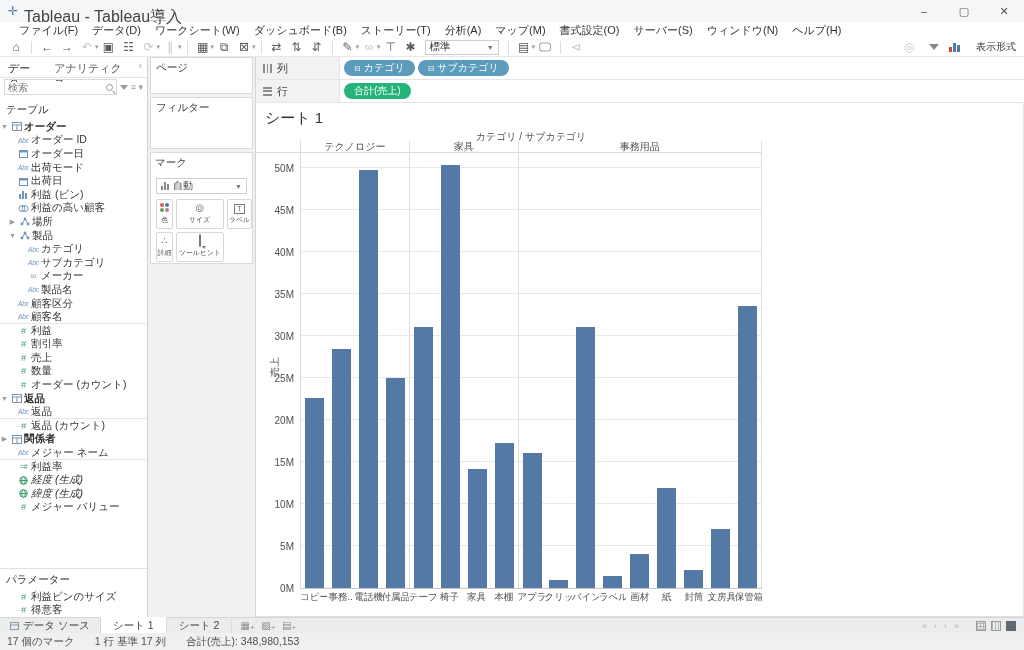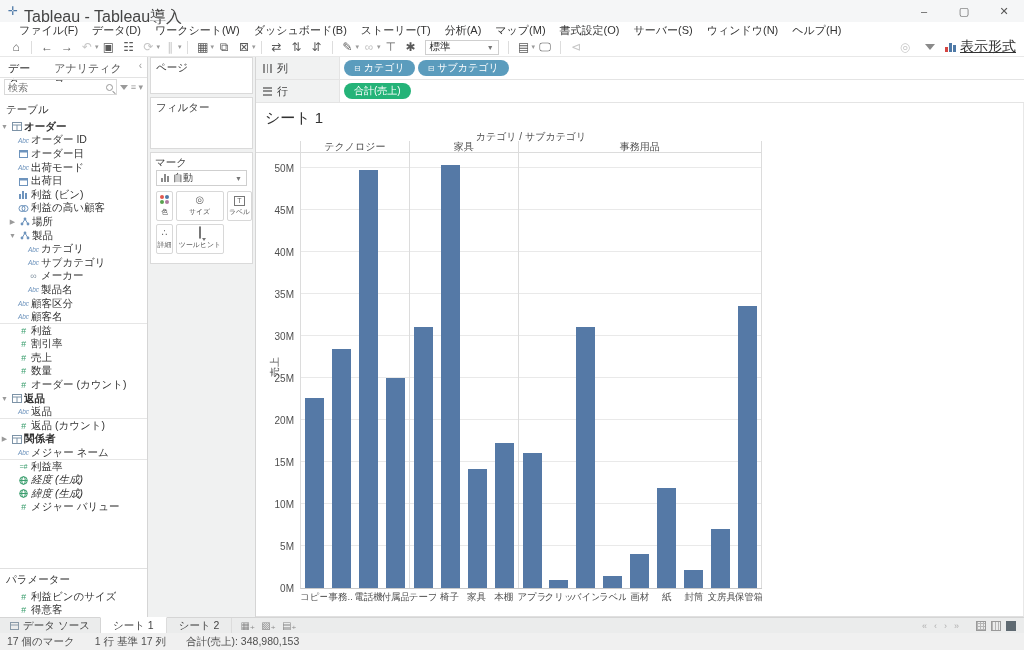--- a/index.html
+++ b/index.html
@@ -22,21 +22,21 @@
   .toolbar { height:19px; background:#fff; display:flex; align-items:center; padding-left:6px; border-bottom:1px solid #e8e8e8; position:relative; }
   .tbi { min-width:20px; text-align:center; font-size:12px; color:#5a5a5a; padding:0 2px; line-height:18px; }
   .tbi.gray { color:#c6c6c6; }
   .caret { font-size:7px; color:#9a9a9a; margin-left:-2px; }
   .tsep { width:1px; height:13px; background:#ddd; margin:0 5px; }
   .combo { display:flex; align-items:center; border:1px solid #cfcfcf; background:#fff; height:15px; width:74px; padding:0 4px; margin:0 4px; }
   .combo .cval { flex:1; font-size:10.5px; color:#333; }
   .combo .cdn { font-size:7px; color:#777; }
   .tb-right { position:absolute; right:8px; display:flex; align-items:center; gap:10px; }
   .funnel { width:0; height:0; border-left:5px solid transparent; border-right:5px solid transparent; border-top:6px solid #8a8a8a; display:inline-block; }
-  .showme { display:flex; align-items:center; gap:4px; font-size:14px; color:#333;text-decoration:underline; }
+  .showme { display:flex; align-items:center; gap:16px; font-size:10px; color:#333; }
   .showme-ic { display:inline-flex; align-items:flex-end; gap:1px; height:9px; }
   .showme-ic i { width:3px; display:block; }
 
   
   .main { position:absolute; top:57px; left:0; right:0; bottom:33px; display:flex; }
 
   
   .datapane { width:148px; border-right:1px solid #d5d5d5; display:flex; flex-direction:column; background:#fff; }
   .pane-tabs { height:21px; display:flex; align-items:stretch; font-size:11px; border-bottom:1px solid #e3e3e3; }
   .ptab { padding:4px 8px 0; color:#333; }
@@ -69,21 +69,21 @@
   .ind3 { padding-left:26px; }
   .params-gap { flex:1; }
   .params-hdr { border-top:1px solid #e0e0e0; padding:4px 0 3px 6px; font-size:10.5px; flex:none; }
 
   
   .cards { width:108px; background:#f0f1f1; padding:0 2px; border-right:1px solid #d5d5d5; }
   .card { background:#fff; border:1px solid #dadada; margin:0 0 3px 0; padding:3px 5px; font-size:10.5px; color:#3f3f3f; }
   .card-pages { height:37px; }
   .card-filters { height:52px; }
   .card-marks { height:112px; padding:3px 4px; }
-  .mark-combo { display:flex; align-items:center; border:1px solid #cfcfcf; height:16px; margin:0 1px 5px; padding:0 4px; gap:4px; }
+  .mark-combo { display:flex; align-items:center; border:1px solid #cfcfcf; height:16px; margin:8px 1px 5px; padding:0 4px; gap:4px; }
   .mini-bars { display:inline-flex; align-items:flex-end; gap:1px; height:8px; }
   .mini-bars i { width:2px; background:#8a8a8a; display:block; }
   .mark-combo .cval { flex:1; font-size:10px; }
   .marks-grid { display:grid; grid-template-columns:repeat(3,1fr); gap:3px; padding:0 1px; }
   .mbtn { border:1px solid #d8d8d8; border-radius:2px; height:30px; display:flex; flex-direction:column; align-items:center; justify-content:center; background:#fff; gap:1px; }
   .mbtn .mic { font-size:10px; color:#666; line-height:10px; height:11px; }
   .mbtn .mlab { font-size:7.5px; color:#555; white-space:nowrap; transform:scale(.92); }
   .color-dots { display:grid; grid-template-columns:4px 4px; gap:1px; }
   .color-dots i { width:4px; height:4px; border-radius:50%; display:block; }
   .bubble { width:11px; height:8px; border:1px solid #777; border-radius:2px; position:relative; }

